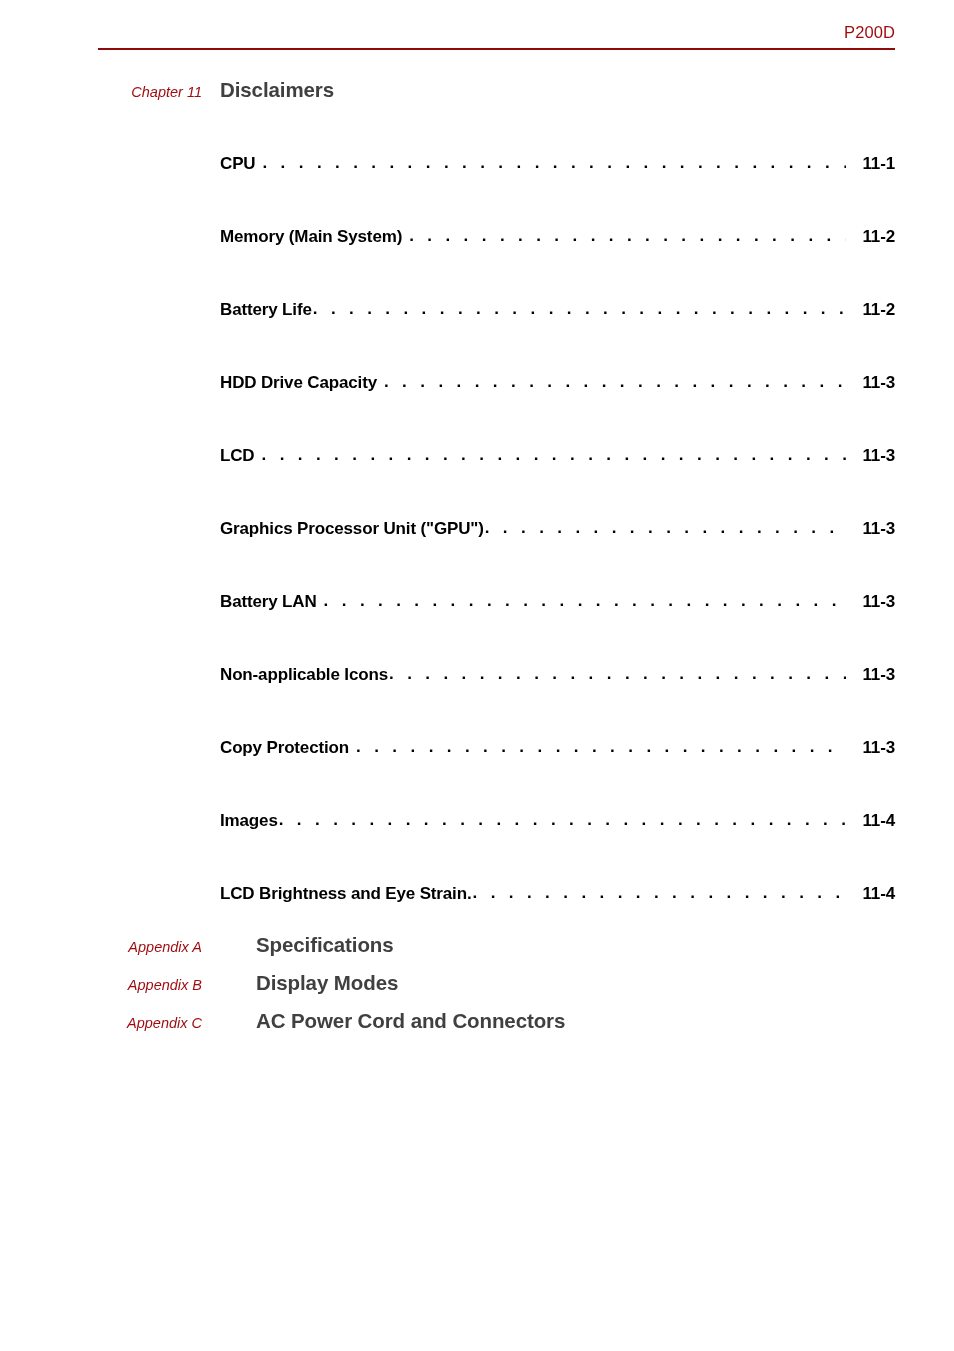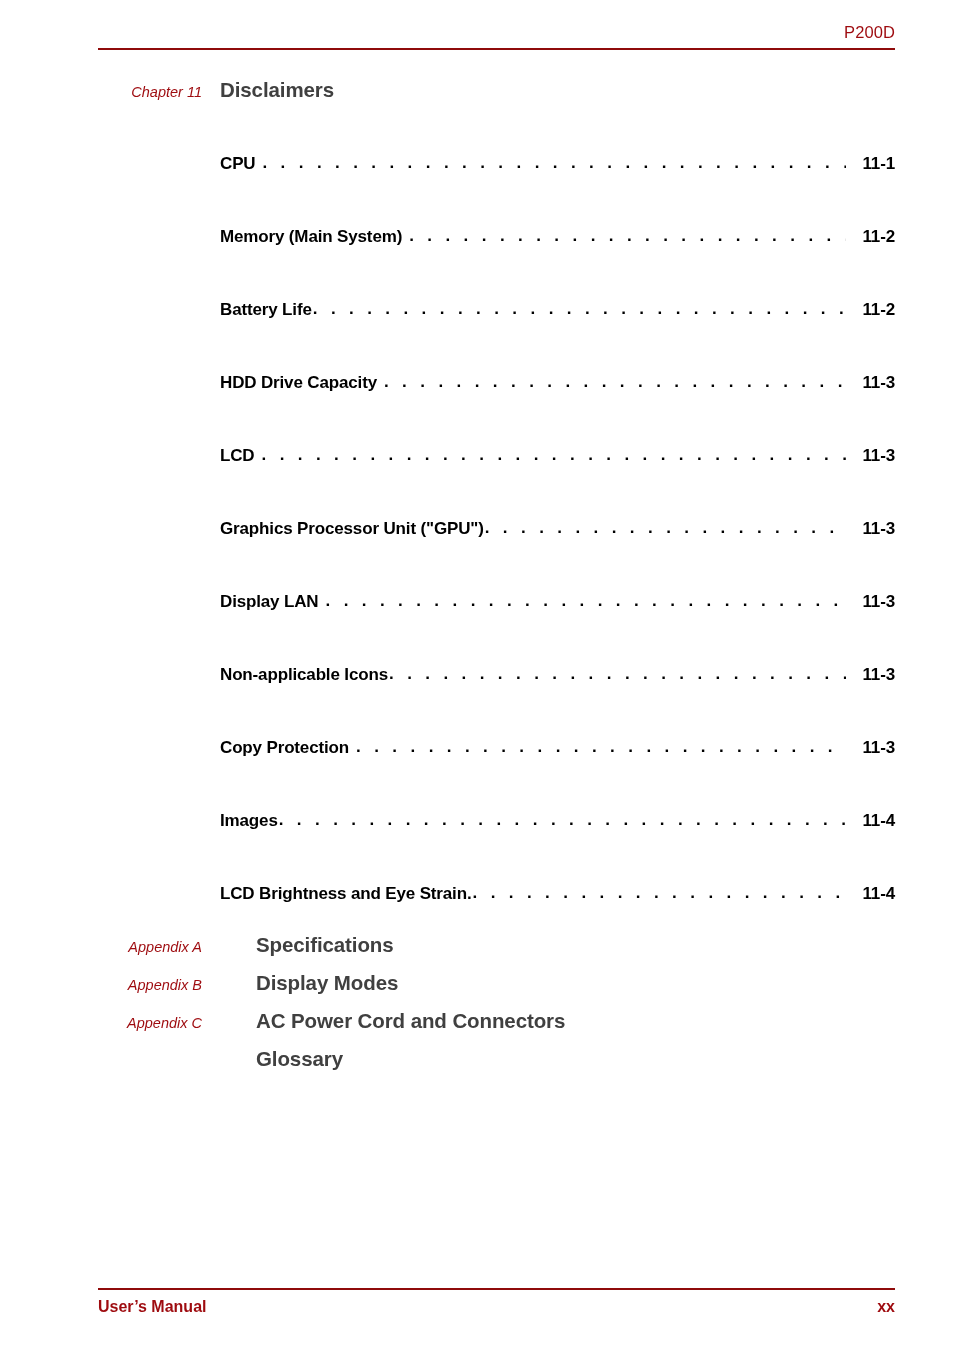--- a/index.html
+++ b/index.html
@@ -197,21 +197,21 @@
           <span class="etext gap-wide">LCD</span>
           <span class="leader">. . . . . . . . . . . . . . . . . . . . . . . . . . . . . . . . . . . . . . . . . . . . . . . . . . . . . . . . . . . . . . . . . . . . . . . .</span>
           <span class="pageno">11-3</span>
         </div>
         <div class="entry">
           <span class="etext gap-narrow">Graphics Processor Unit ("GPU")</span>
           <span class="leader">. . . . . . . . . . . . . . . . . . . . . . . . . . . . . . . . . . . . . . . . . . . . . . . . . . . . . . . . . . . . . . . . . . . . . . . .</span>
           <span class="pageno">11-3</span>
         </div>
         <div class="entry">
-          <span class="etext gap-wide">Display LAN</span>
+          <span class="etext gap-wide">Battery LAN</span>
           <span class="leader">. . . . . . . . . . . . . . . . . . . . . . . . . . . . . . . . . . . . . . . . . . . . . . . . . . . . . . . . . . . . . . . . . . . . . . . .</span>
           <span class="pageno">11-3</span>
         </div>
         <div class="entry">
           <span class="etext gap-narrow">Non-applicable Icons</span>
           <span class="leader">. . . . . . . . . . . . . . . . . . . . . . . . . . . . . . . . . . . . . . . . . . . . . . . . . . . . . . . . . . . . . . . . . . . . . . . .</span>
           <span class="pageno">11-3</span>
         </div>
         <div class="entry">
           <span class="etext gap-wide">Copy Protection</span>
@@ -236,29 +236,18 @@
           <span class="title">Specifications</span>
         </div>
         <div class="head-row appendix-row">
           <span class="label">Appendix B</span>
           <span class="title">Display Modes</span>
         </div>
         <div class="head-row appendix-row">
           <span class="label">Appendix C</span>
           <span class="title">AC Power Cord and Connectors</span>
         </div>
-        <div class="head-row appendix-row no-label">
-          <span class="label"></span>
-          <span class="title">Glossary</span>
-        </div>
       </div>
 
   </div>
 
-  <div class="page-footer">
-    <div class="frule"></div>
-    <div class="footer-row">
-      <span class="fmanual">User’s Manual</span>
-      <span class="fpage">xx</span>
-    </div>
-  </div>
 
 </div>
 
 </body></html>

